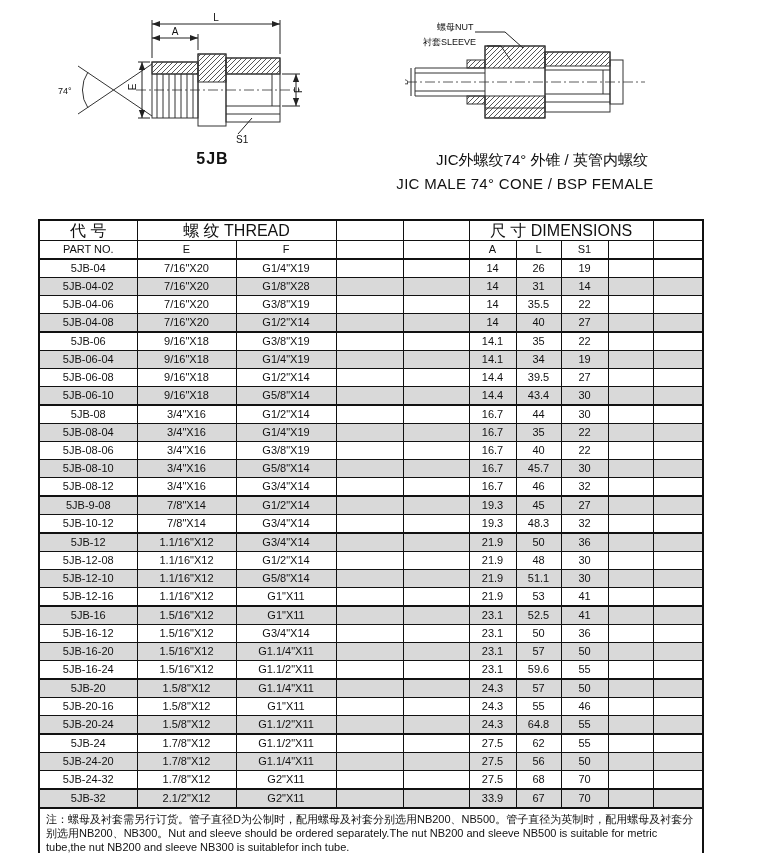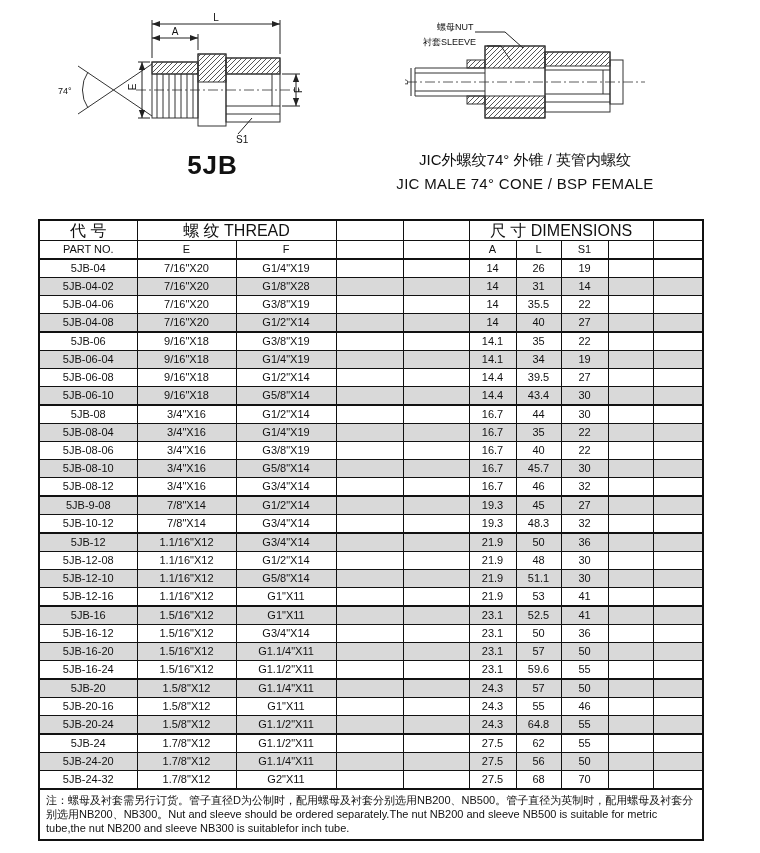--- a/index.html
+++ b/index.html
@@ -10,24 +10,24 @@
     color: #111111;
     font-family: "Liberation Sans", "DejaVu Sans", sans-serif;
   }
   .page { position: relative; width: 760px; height: 853px; overflow: hidden; background:#fff; }
 
   
   .fig-left-svg  { position: absolute; left: 50px;  top: 10px; }
   .fig-right-svg { position: absolute; left: 405px; top: 16px; }
   .model-label {
     position: absolute; left: 140px; top: 150px; width: 145px;
-    text-align: center; font-size: 26px; font-weight: bold; letter-spacing: 1px;
+    text-align: center; font-size: 16px; font-weight: bold; letter-spacing: 1px;
   }
   .title-cn {
-    position: absolute; left: 383px; top: 151px; width: 284px;
+    position: absolute; left: 400px; top: 151px; width: 284px;
     text-align: center; font-size: 15px; font-weight: 500;
   }
   .title-en {
     position: absolute; left: 373px; top: 175px; width: 304px;
     text-align: center; font-size: 15px; font-weight: 400; letter-spacing: 0.3px;
   }
 
   
   .parts-table {
     position: absolute; left: 38px; top: 219px; width: 664px;
@@ -548,20 +548,32 @@
           <td>1.7/8"X12</td>
           <td>G2"X11</td>
           <td></td>
           <td></td>
           <td>27.5</td>
           <td>68</td>
           <td>70</td>
           <td></td>
           <td></td>
         </tr>
+        <tr class="shaded group-start">
+          <td>5JB-32</td>
+          <td>2.1/2"X12</td>
+          <td>G2"X11</td>
+          <td></td>
+          <td></td>
+          <td>33.9</td>
+          <td>67</td>
+          <td>70</td>
+          <td></td>
+          <td></td>
+        </tr>
       </tbody>
     <tfoot>
       <tr>
         <td colspan="10">注：螺母及衬套需另行订货。管子直径D为公制时，配用螺母及衬套分别选用NB200、NB500。管子直径为英制时，配用螺母及衬套分别选用NB200、NB300。Nut and sleeve should be ordered separately.The nut NB200 and sleeve NB500 is suitable for metric tube,the nut NB200 and sleeve NB300 is suitablefor inch tube.</td>
       </tr>
     </tfoot>
   </table>
 
 </div>
 

